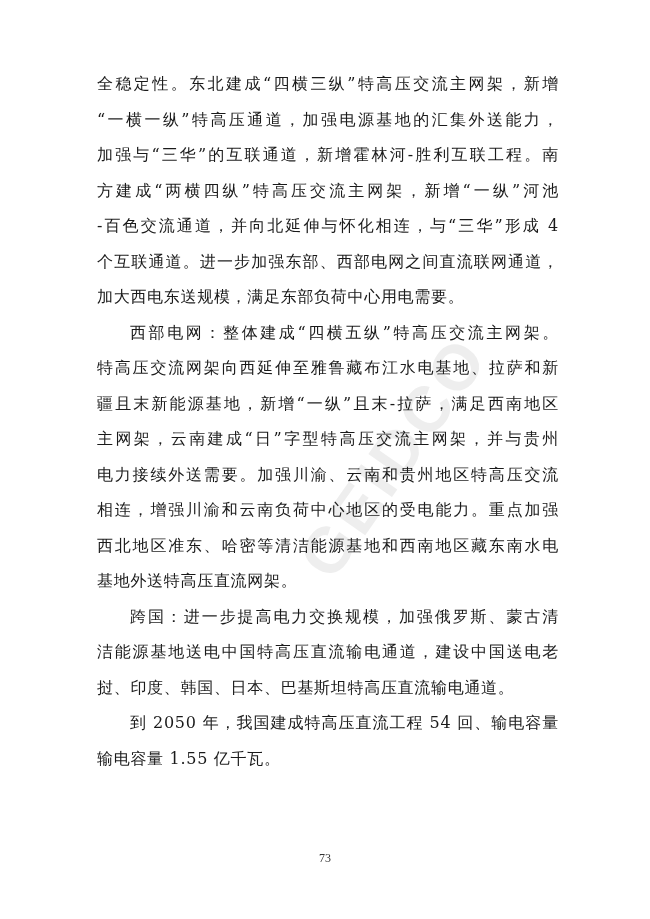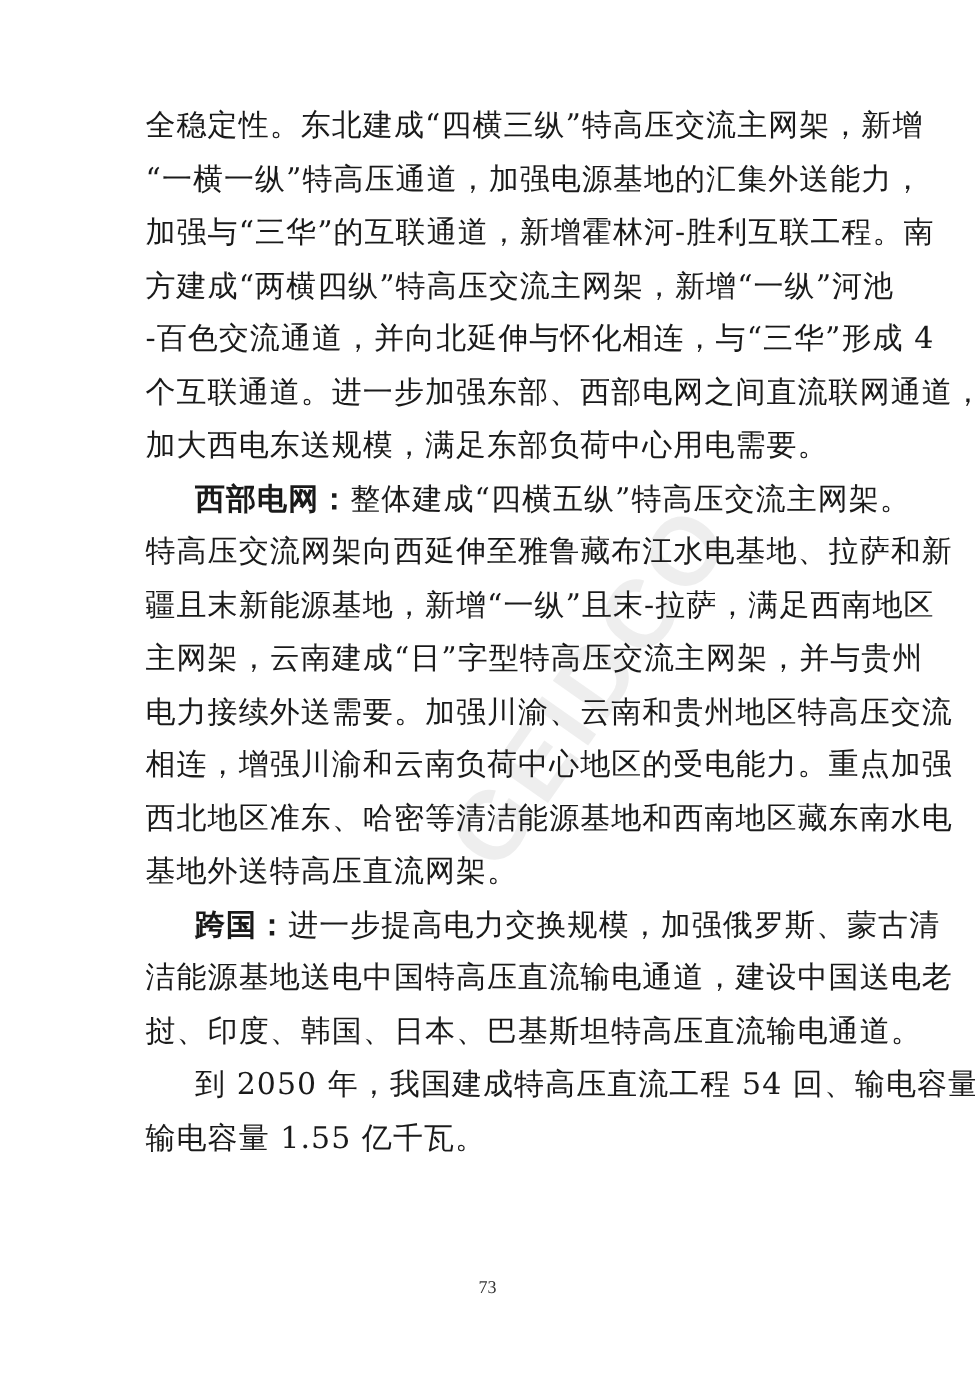--- a/index.html
+++ b/index.html
@@ -1,24 +1,24 @@
 <!DOCTYPE html>
 <html><head>
 <meta charset="utf-8">
 <style>
   html, body { margin: 0; padding: 0; background: #ffffff; }
   body { width: 650px; height: 919px; position: relative; overflow: hidden;
          font-family: "DejaVu Serif", "Liberation Serif", serif; color: #1a1a1a; }
   .page { position: absolute; left: 0; top: 0; width: 650px; height: 919px; background: #fff; }
   .content { position: absolute; left: 97px; top: 66px; width: 462px; }
-  .line { height: 35.5px; line-height: 35.5px; font-size: 20px; white-space: nowrap;
+  .line { height: 35.5px; line-height: 35.5px; font-size: 16px; white-space: nowrap;
           letter-spacing: 0.7px; text-align: justify; text-align-last: justify; }
   .line.last { text-align-last: left; }
   .indent { padding-left: 33px; }
-  .bold { font-weight: bold; }
+  .bold { font-weight: normal; }
   .watermark { position: absolute; left: 255px; top: 420px; font-family: "Liberation Sans", sans-serif;
                font-size: 64px; color: rgba(160,160,160,0.18); transform: rotate(-55deg);
                letter-spacing: 4px; font-weight: bold; pointer-events: none; }
   .page-number { position: absolute; left: 0; width: 650px; top: 851px; text-align: center;
                  font-family: "Liberation Serif", serif; font-size: 12px; color: #333; }
 </style>
 </head>
 <body>
 
 <div class="page">

